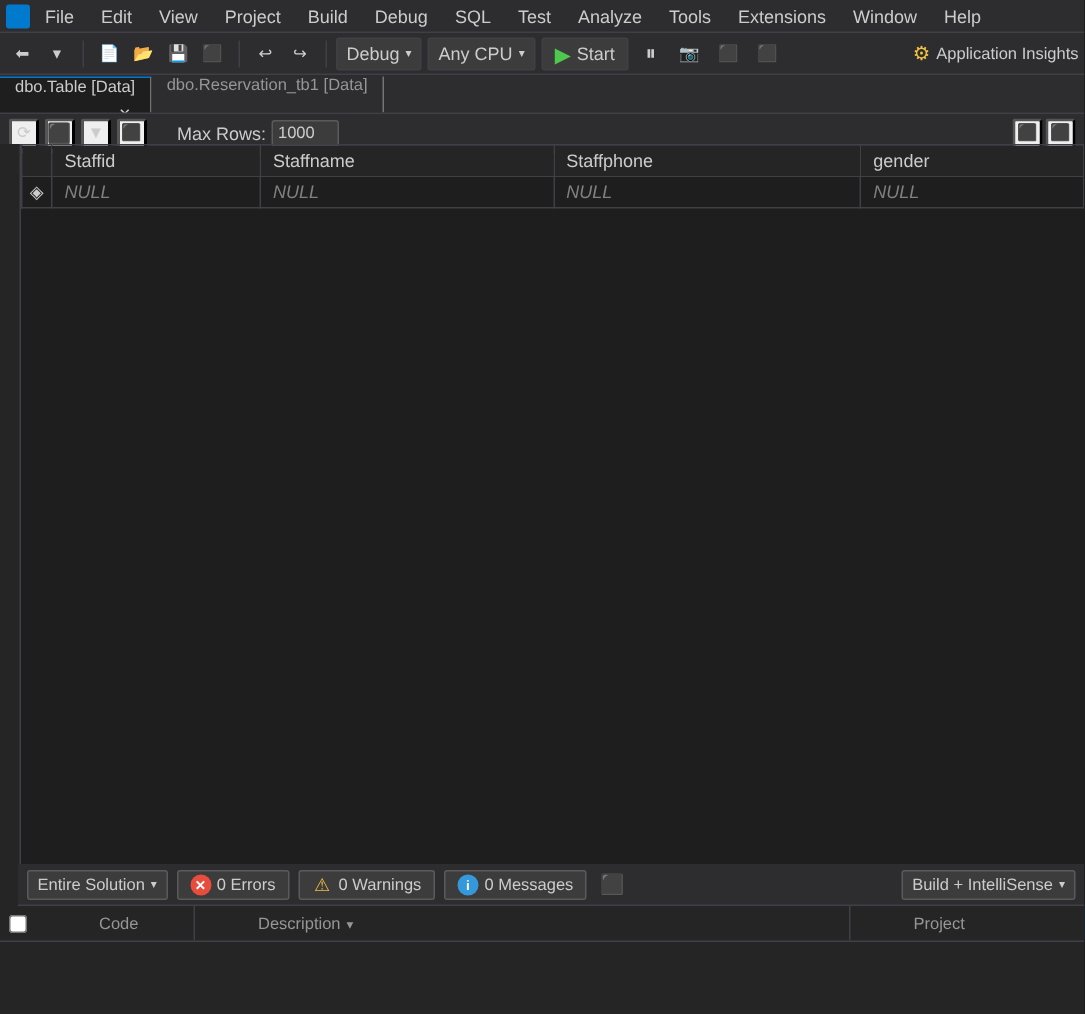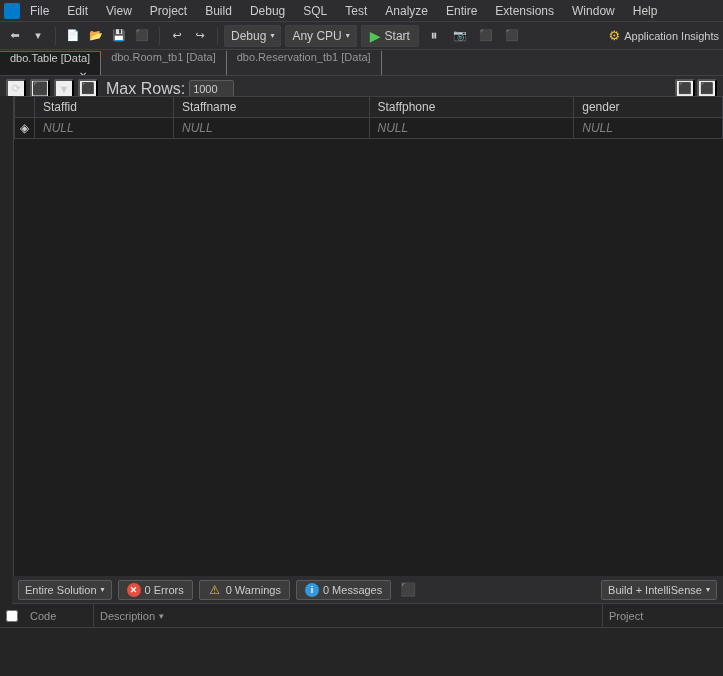--- a/index.html
+++ b/index.html
@@ -163,23 +163,23 @@
       height: 20px;
       display: flex;
       align-items: center;
       justify-content: center;
       cursor: pointer;
       border-radius: 2px;
       color: #cccccc;
       font-size: 11px;
     }
     .max-rows-label {
-      font-size: 16px;
-      color: #cccccc;
-      margin-left: 4px;
+      font-size: 12px;
+      color: #cccccc;
+      margin-left: 16px;
     }
     .max-rows-input {
       width: 45px;
       height: 18px;
       background: #3c3c3c;
       border: 1px solid #5a5a5a;
       color: #cccccc;
       font-size: 11px;
       padding: 0 3px;
       border-radius: 2px;
@@ -375,20 +375,21 @@
       margin-left: auto;
     }
     .error-list-columns {
       height: 24px;
       display: flex;
       align-items: center;
       background: #252526;
       border-bottom: 1px solid #3f3f46;
       font-size: 11px;
       color: #969696;
+      gap: 36px;
     }
     .col-checkbox {
       width: 24px;
       display: flex;
       align-items: center;
       justify-content: center;
       flex-shrink: 0;
     }
     .col-header {
       padding: 0 6px;
@@ -441,21 +442,21 @@
     <div class="title-bar-icon"></div>
     <div class="menu-item">File</div>
     <div class="menu-item">Edit</div>
     <div class="menu-item">View</div>
     <div class="menu-item">Project</div>
     <div class="menu-item">Build</div>
     <div class="menu-item">Debug</div>
     <div class="menu-item">SQL</div>
     <div class="menu-item">Test</div>
     <div class="menu-item">Analyze</div>
-    <div class="menu-item">Entire</div>
+    <div class="menu-item">Tools</div>
     <div class="menu-item">Extensions</div>
     <div class="menu-item">Window</div>
     <div class="menu-item">Help</div>
   </div>
 
   <div class="toolbar">
     <div class="toolbar-group">
       <button class="toolbar-btn">⬅</button>
       <button class="toolbar-btn">▾</button>
     </div>
@@ -491,23 +492,20 @@
     <div class="toolbar-right">
       <span style="color:#f0c040; font-size:13px;">⚙</span>
       <span>Application Insights</span>
     </div>
   </div>
 
   <div class="tab-bar">
     <div class="tab active">
       <span>dbo.Table [Data]</span>
       <span class="tab-close">✕</span>
-    </div>
-    <div class="tab">
-      <span>dbo.Room_tb1 [Data]</span>
     </div>
     <div class="tab">
       <span>dbo.Reservation_tb1 [Data]</span>
     </div>
   </div>
 
   <div class="query-toolbar">
     <button class="query-toolbar-btn">⟳</button>
     <button class="query-toolbar-btn" style="font-size:13px;">⬛</button>
     <button class="query-toolbar-btn">▼</button>

